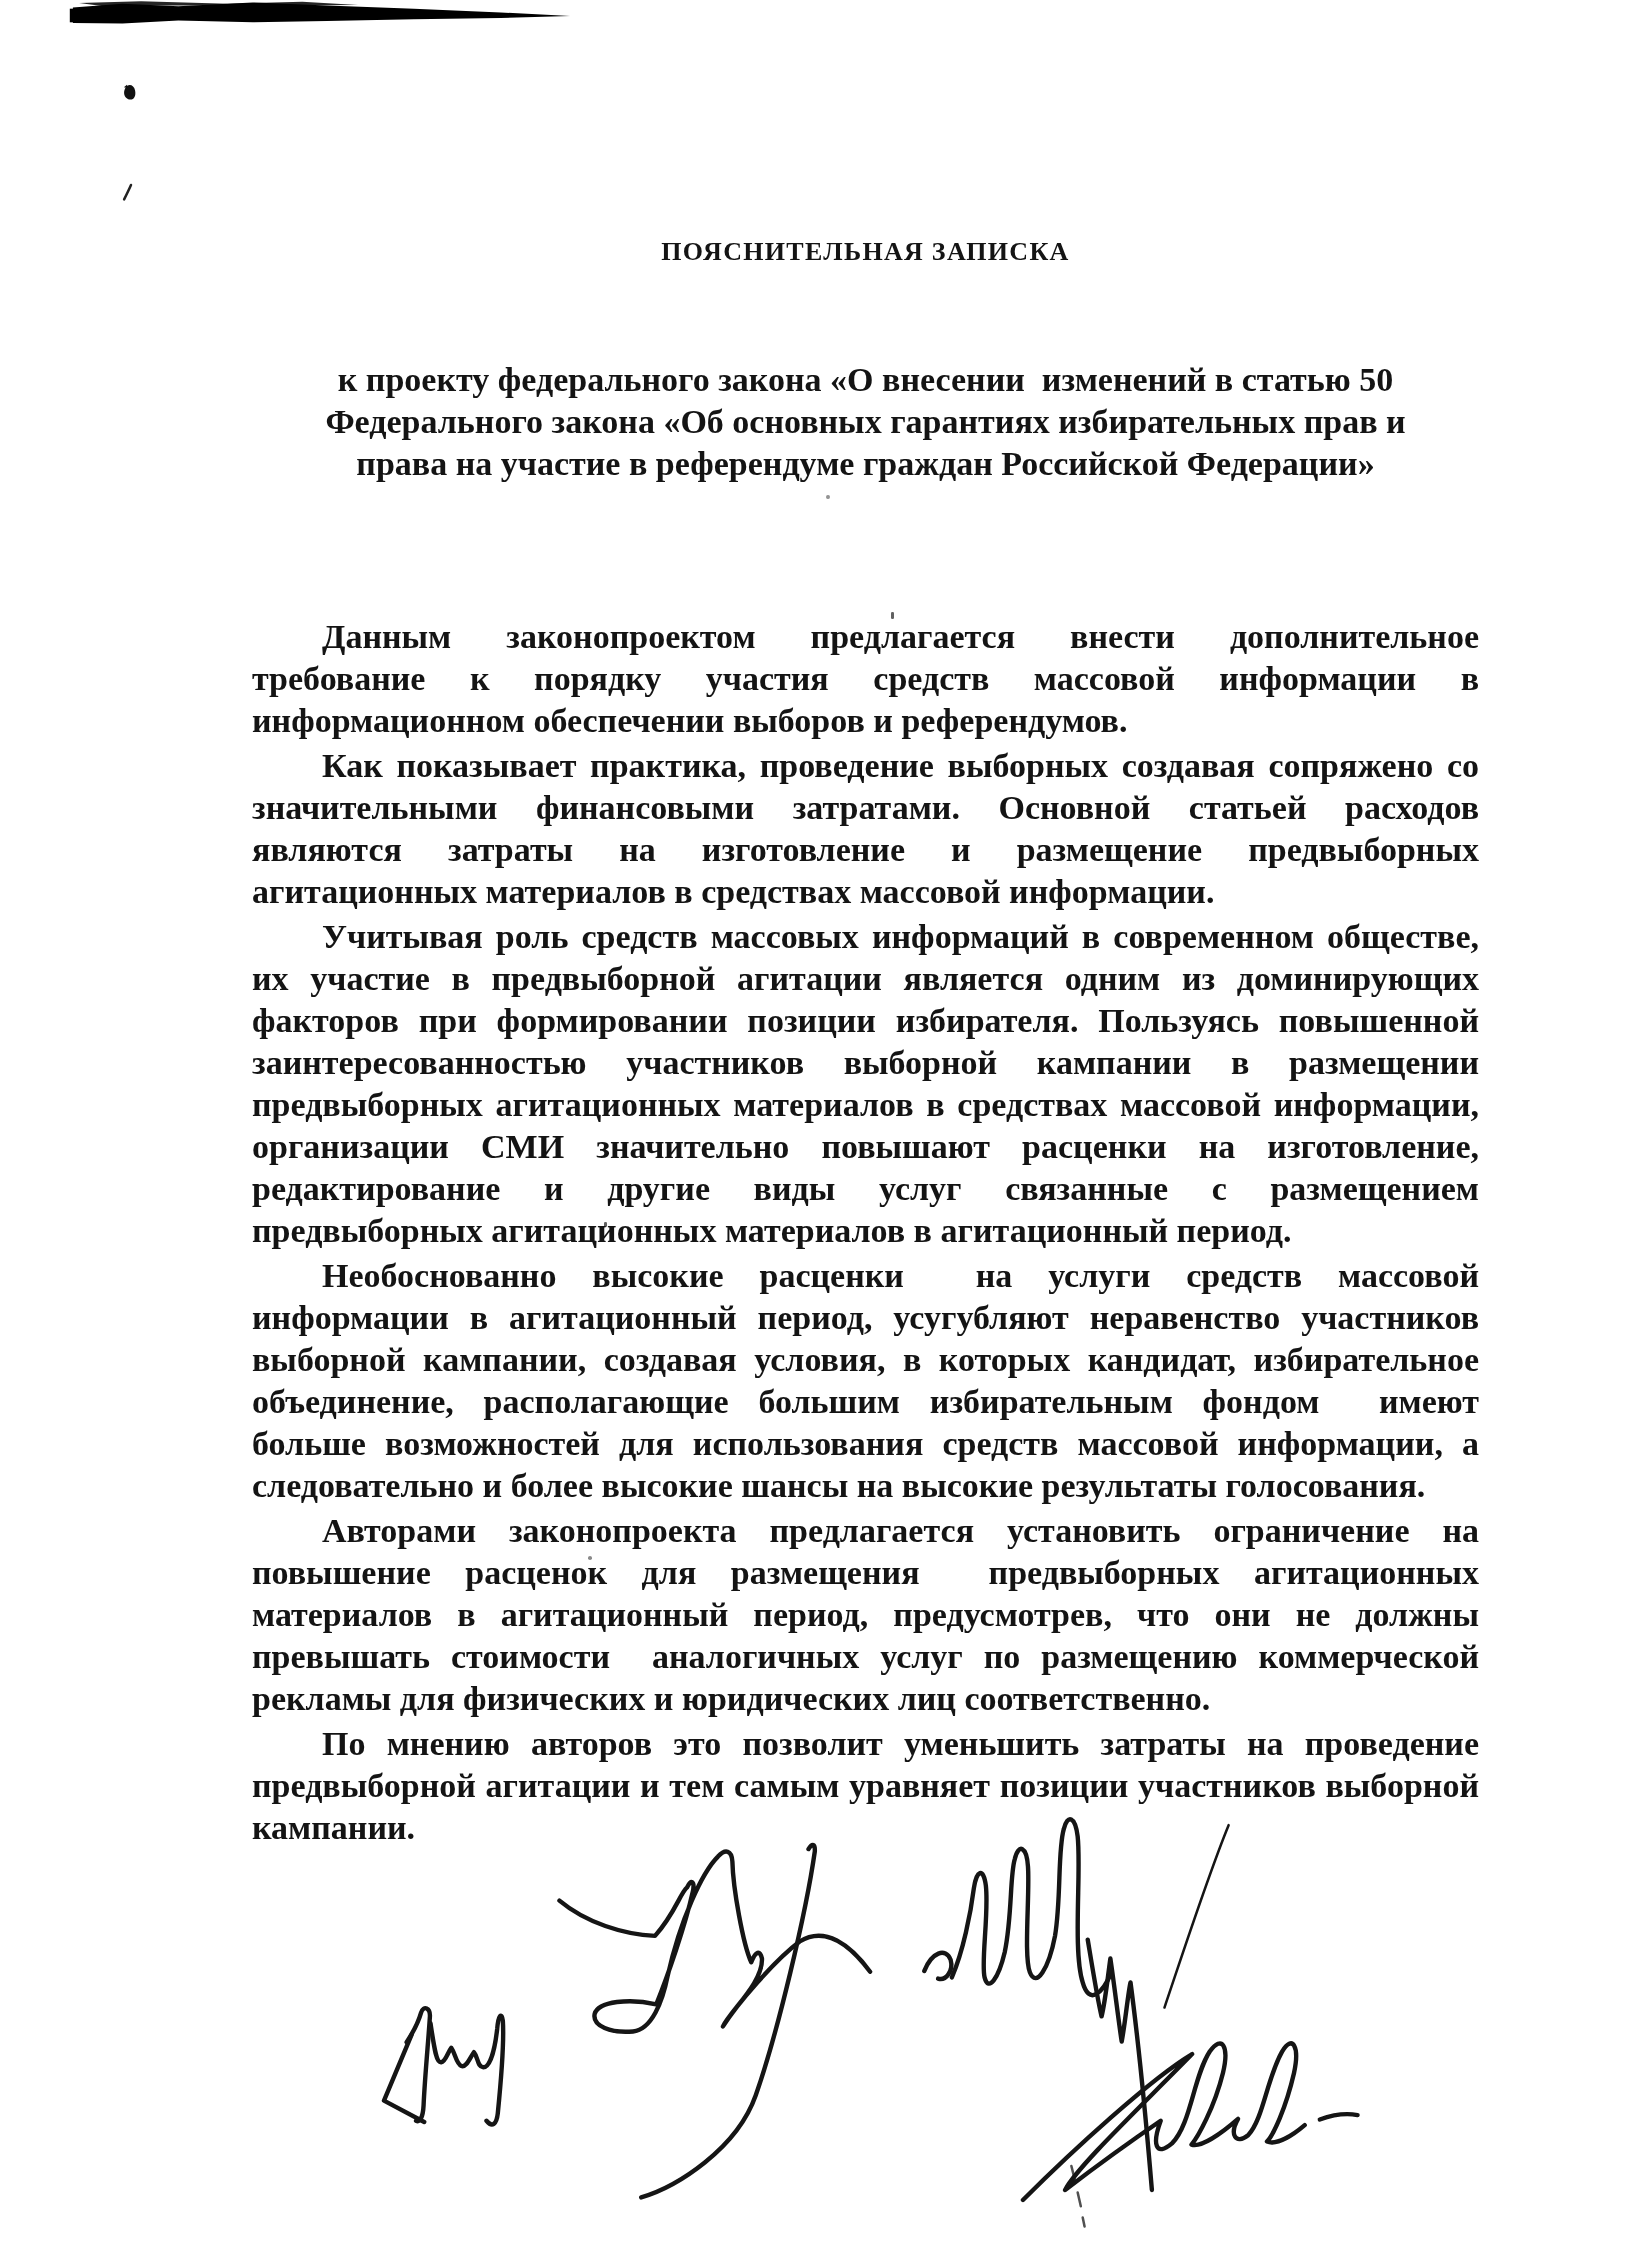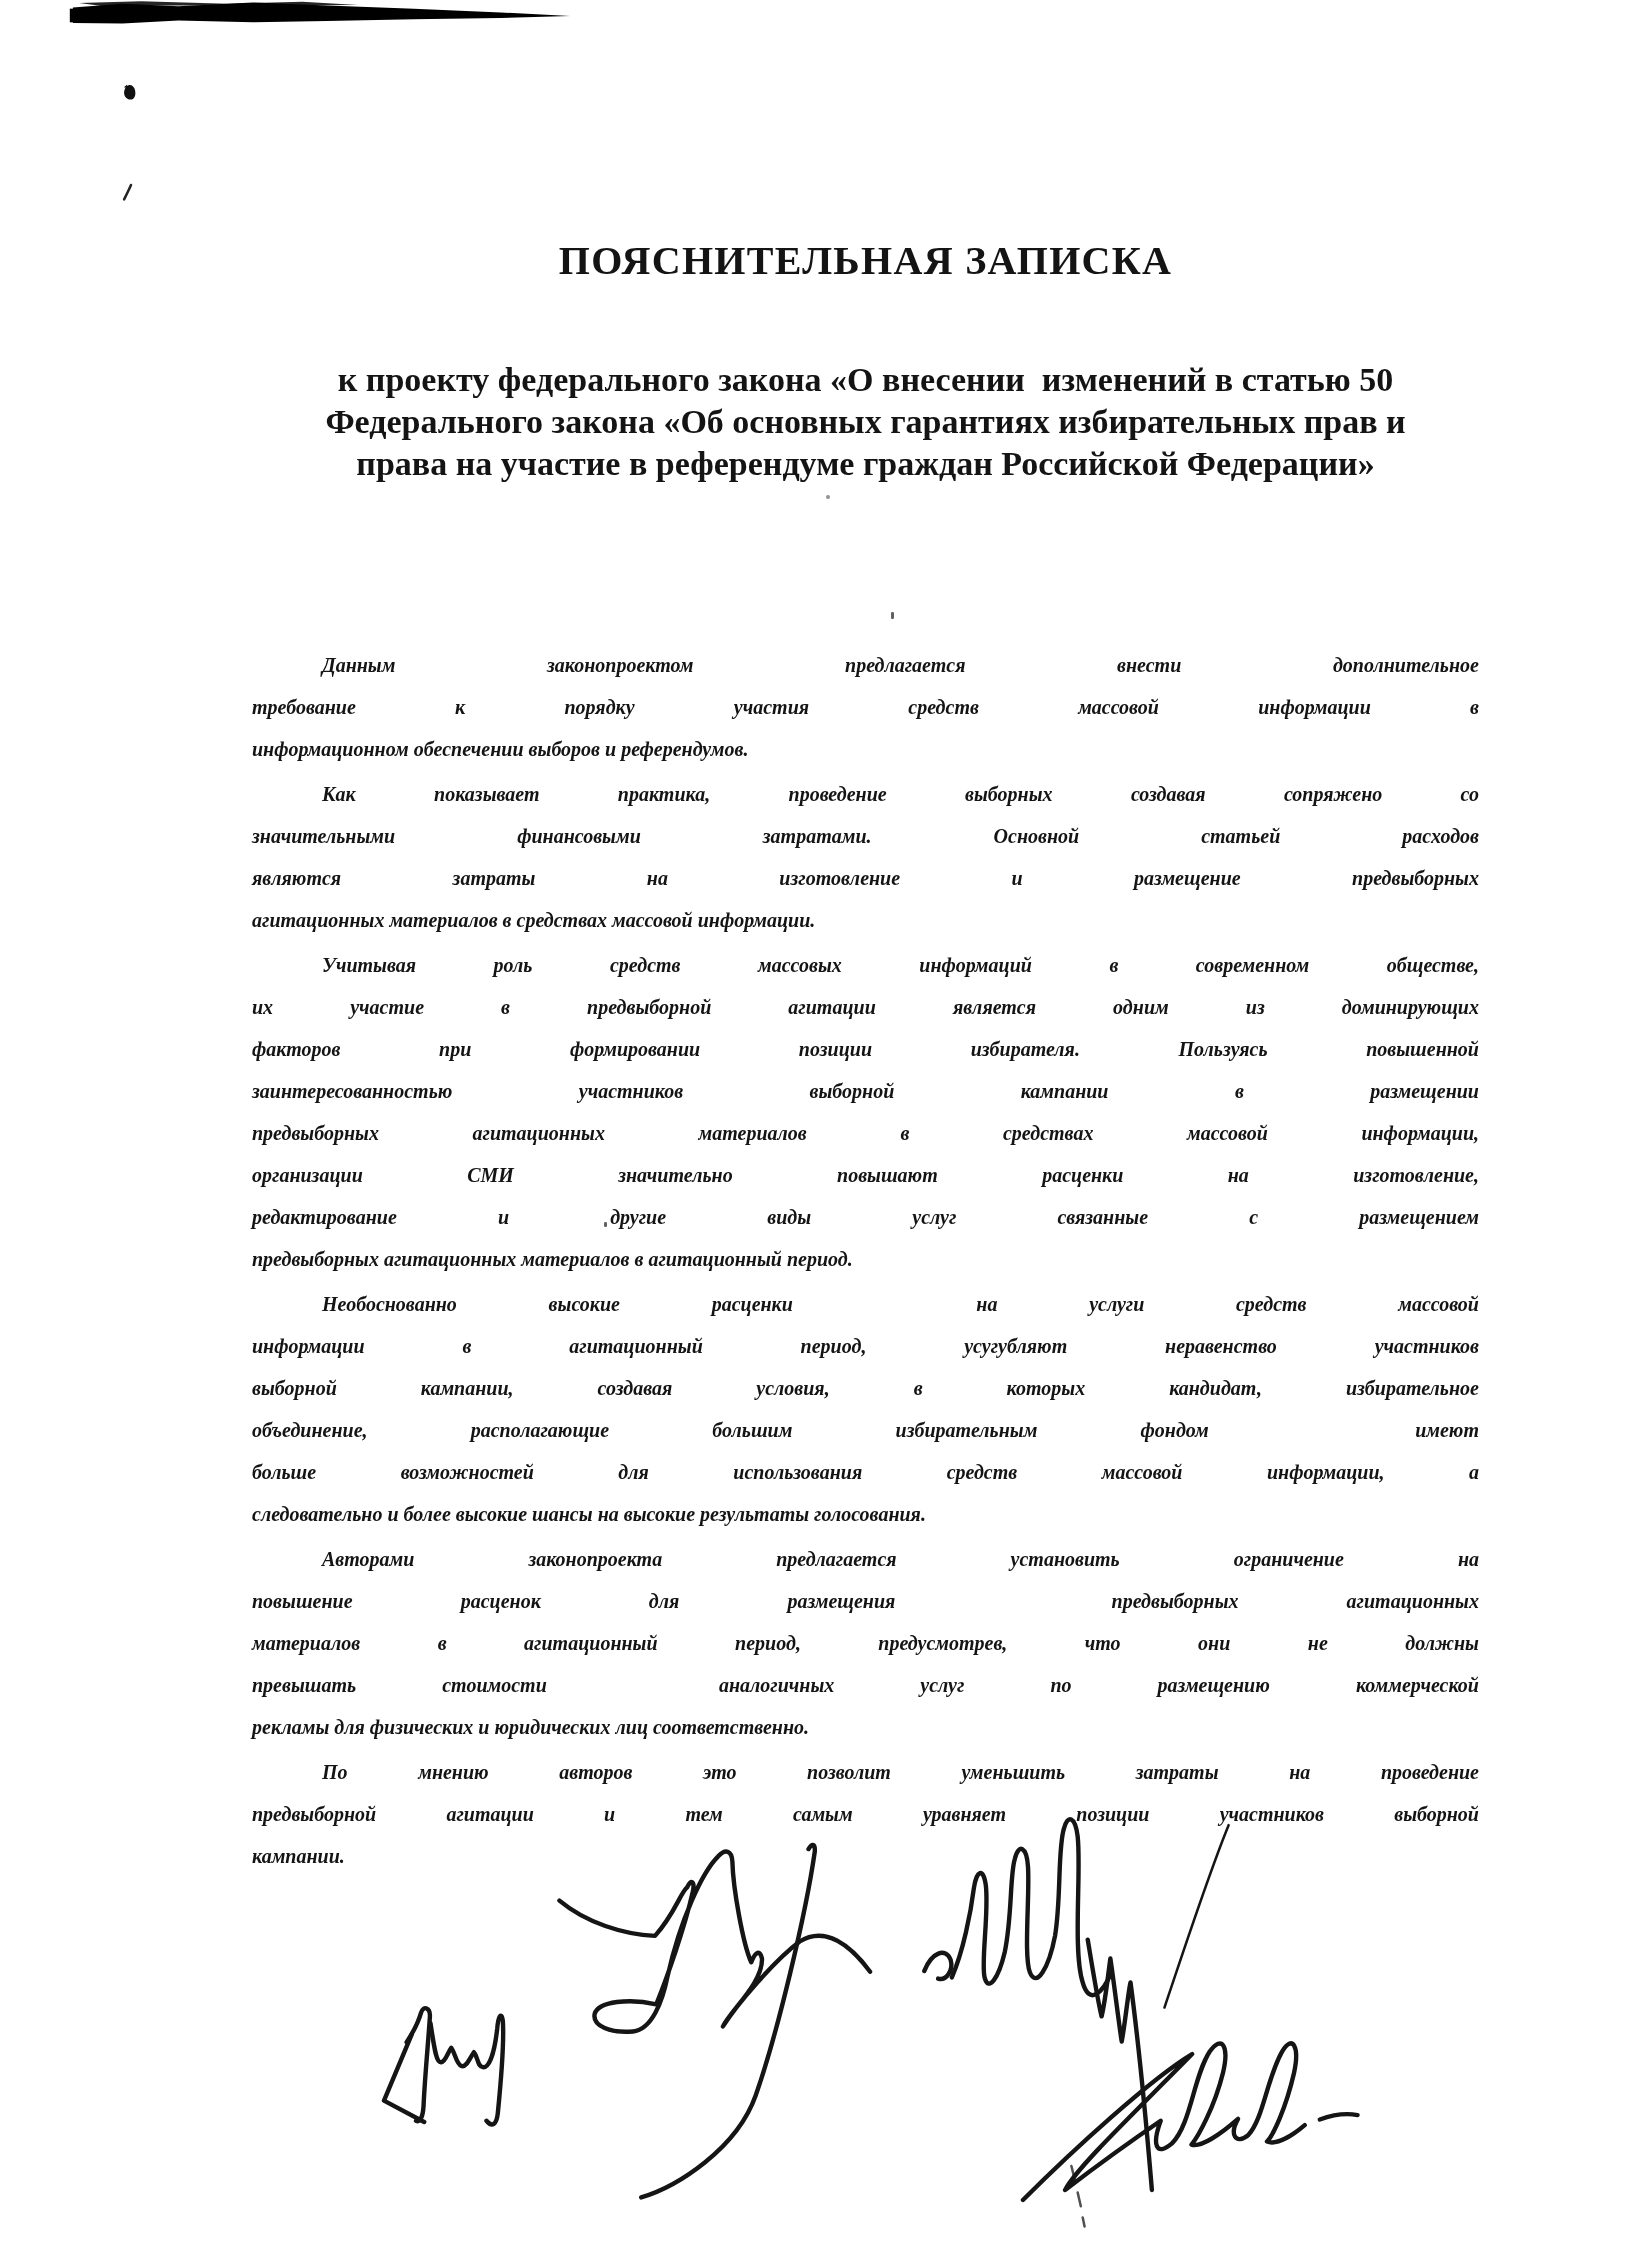--- a/index.html
+++ b/index.html
@@ -17,45 +17,44 @@
     color: #141414;
   }
   .artifact { position: absolute; }
   .doc-title {
     position: absolute;
     left: 252px;
     top: 237px;
     width: 1227px;
     margin: 0;
     text-align: center;
-    font-size: 40px;
+    font-size: 26px;
     font-weight: 700;
     letter-spacing: 1.3px;
     white-space: nowrap;
   }
   .doc-subtitle {
     position: absolute;
     left: 252px;
     top: 343px;
     width: 1227px;
     text-align: center;
     font-size: 34px;
     font-weight: 700;
     line-height: 42px;
     margin-top: 16px;
   }
   .doc-body {
     position: absolute;
     left: 252px;
-    top: 644px;
+    top: 616px;
     width: 1227px;
-    font-size: 20px;
+    font-size: 34px;
     font-weight: 700;
     line-height: 42px;
-    font-style: italic;
   }
   .para { margin: 0 0 3.1px 0; }
   .line {
     text-align: justify;
     text-align-last: justify;
   }
   .line.last { text-align: left; text-align-last: left; }
   .line.first { text-indent: 70px; }
   .sig-layer {
     position: absolute;

